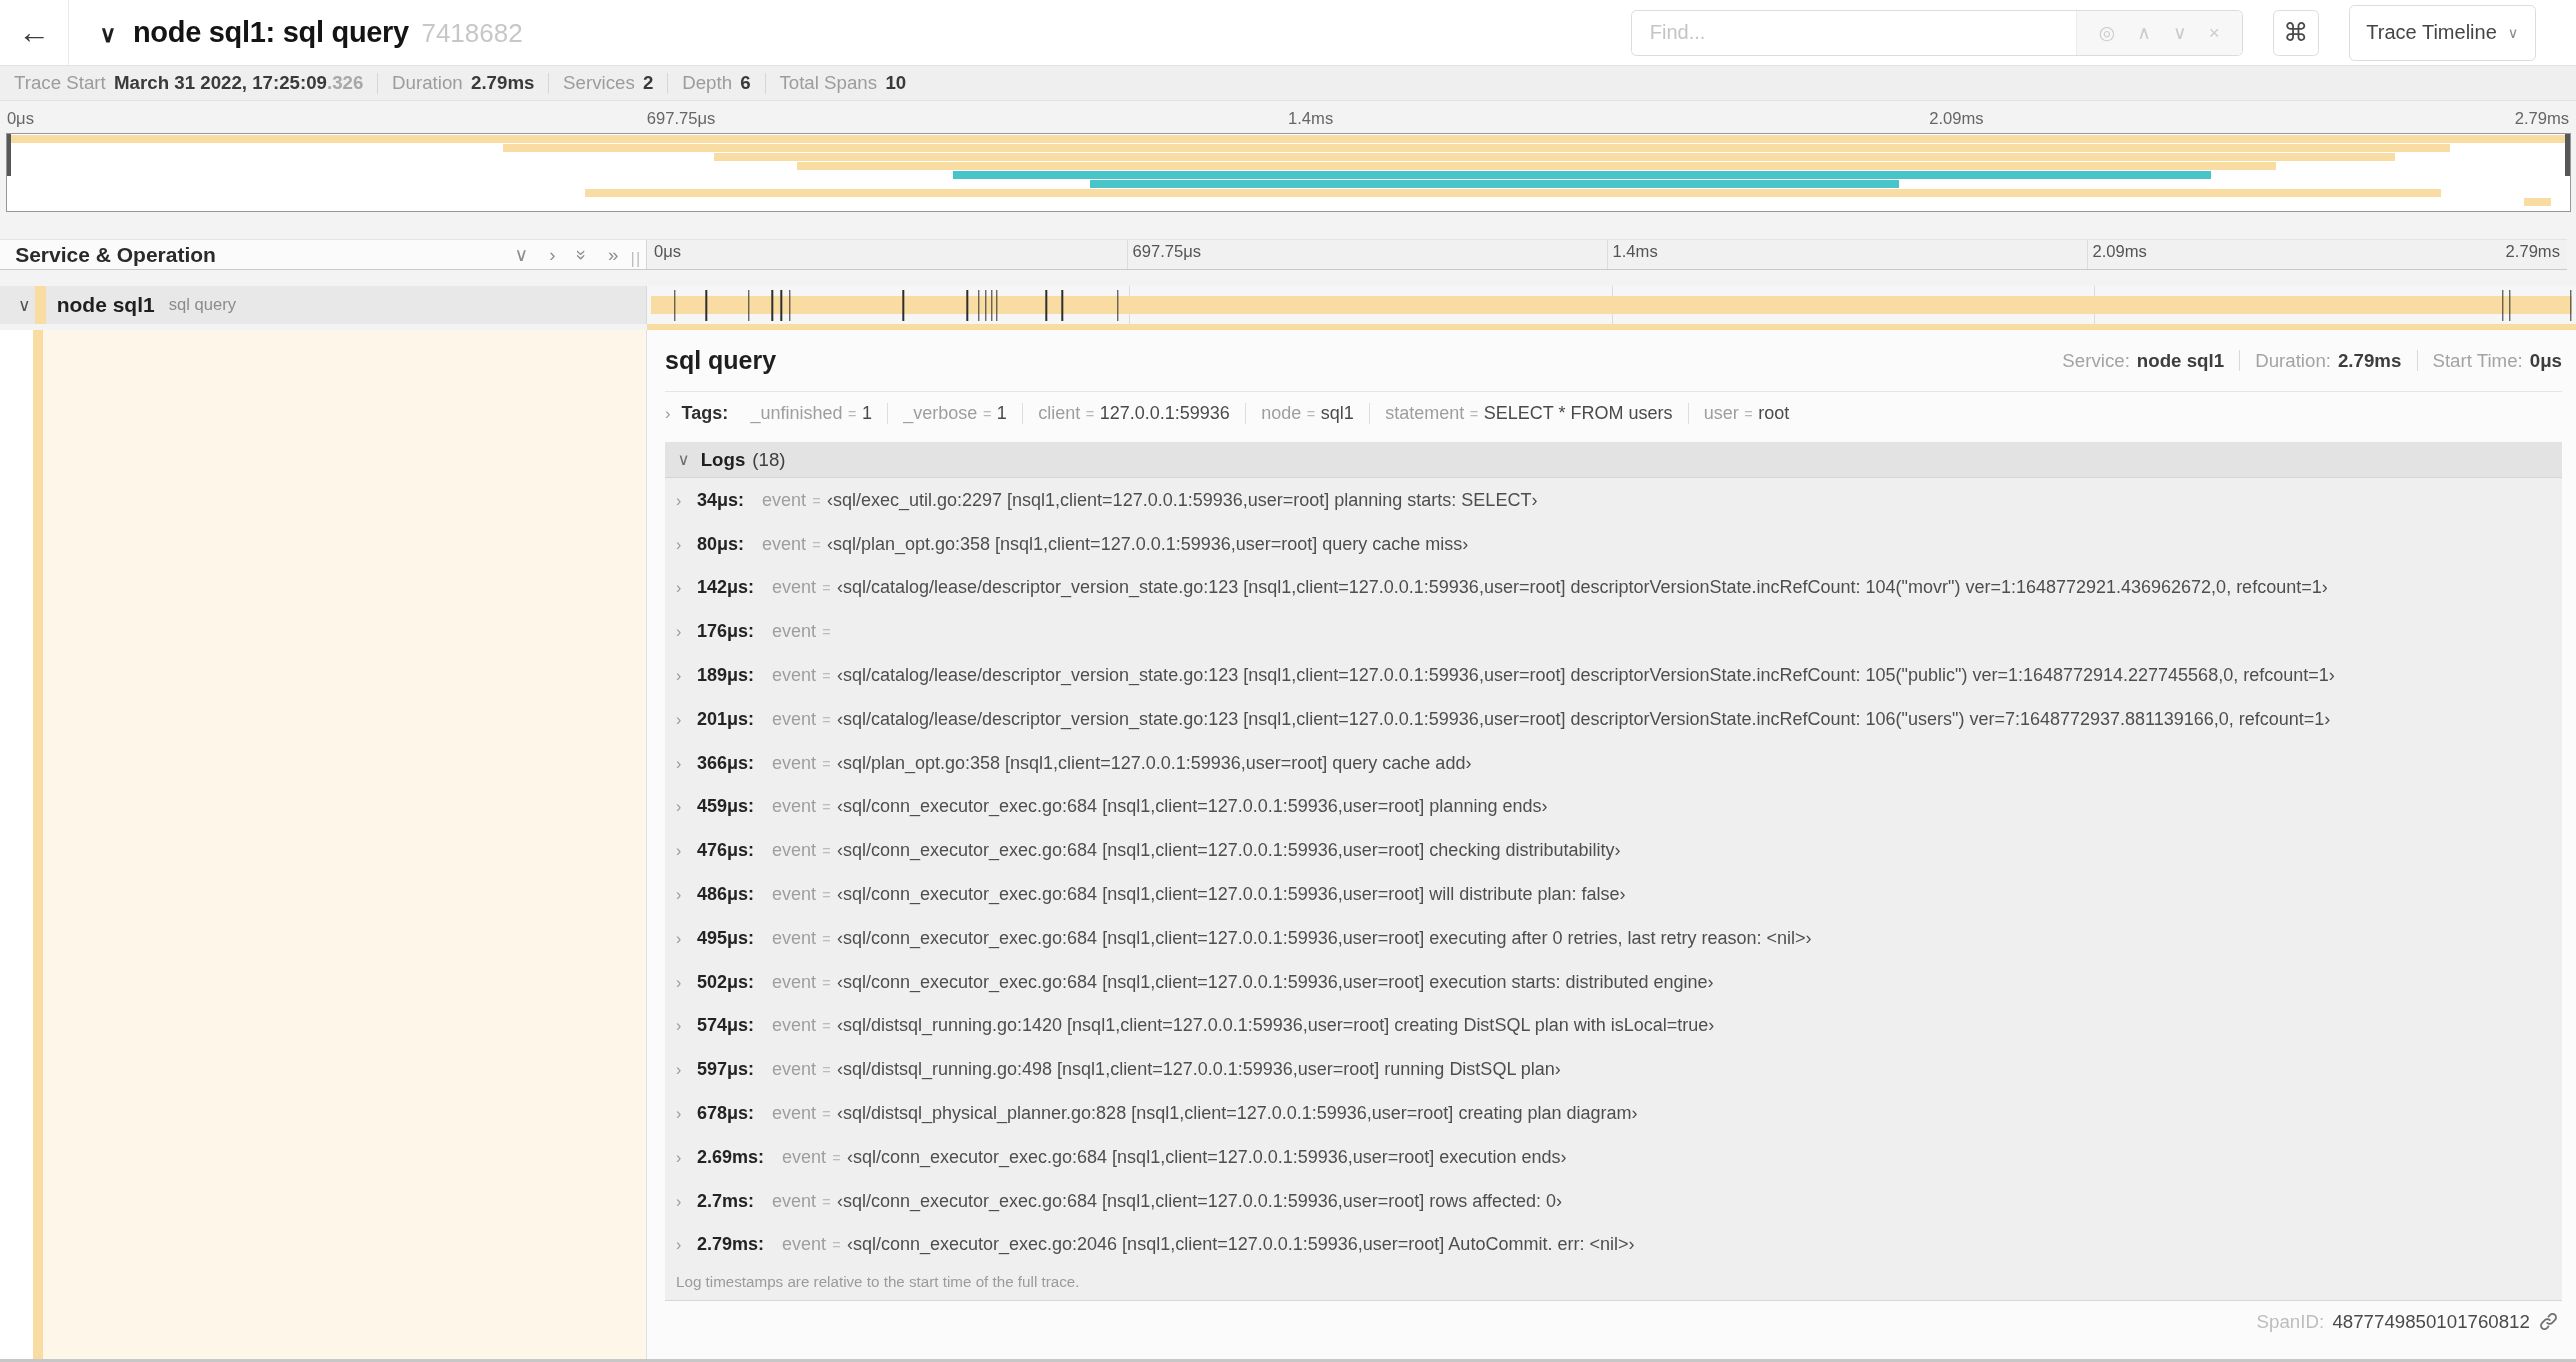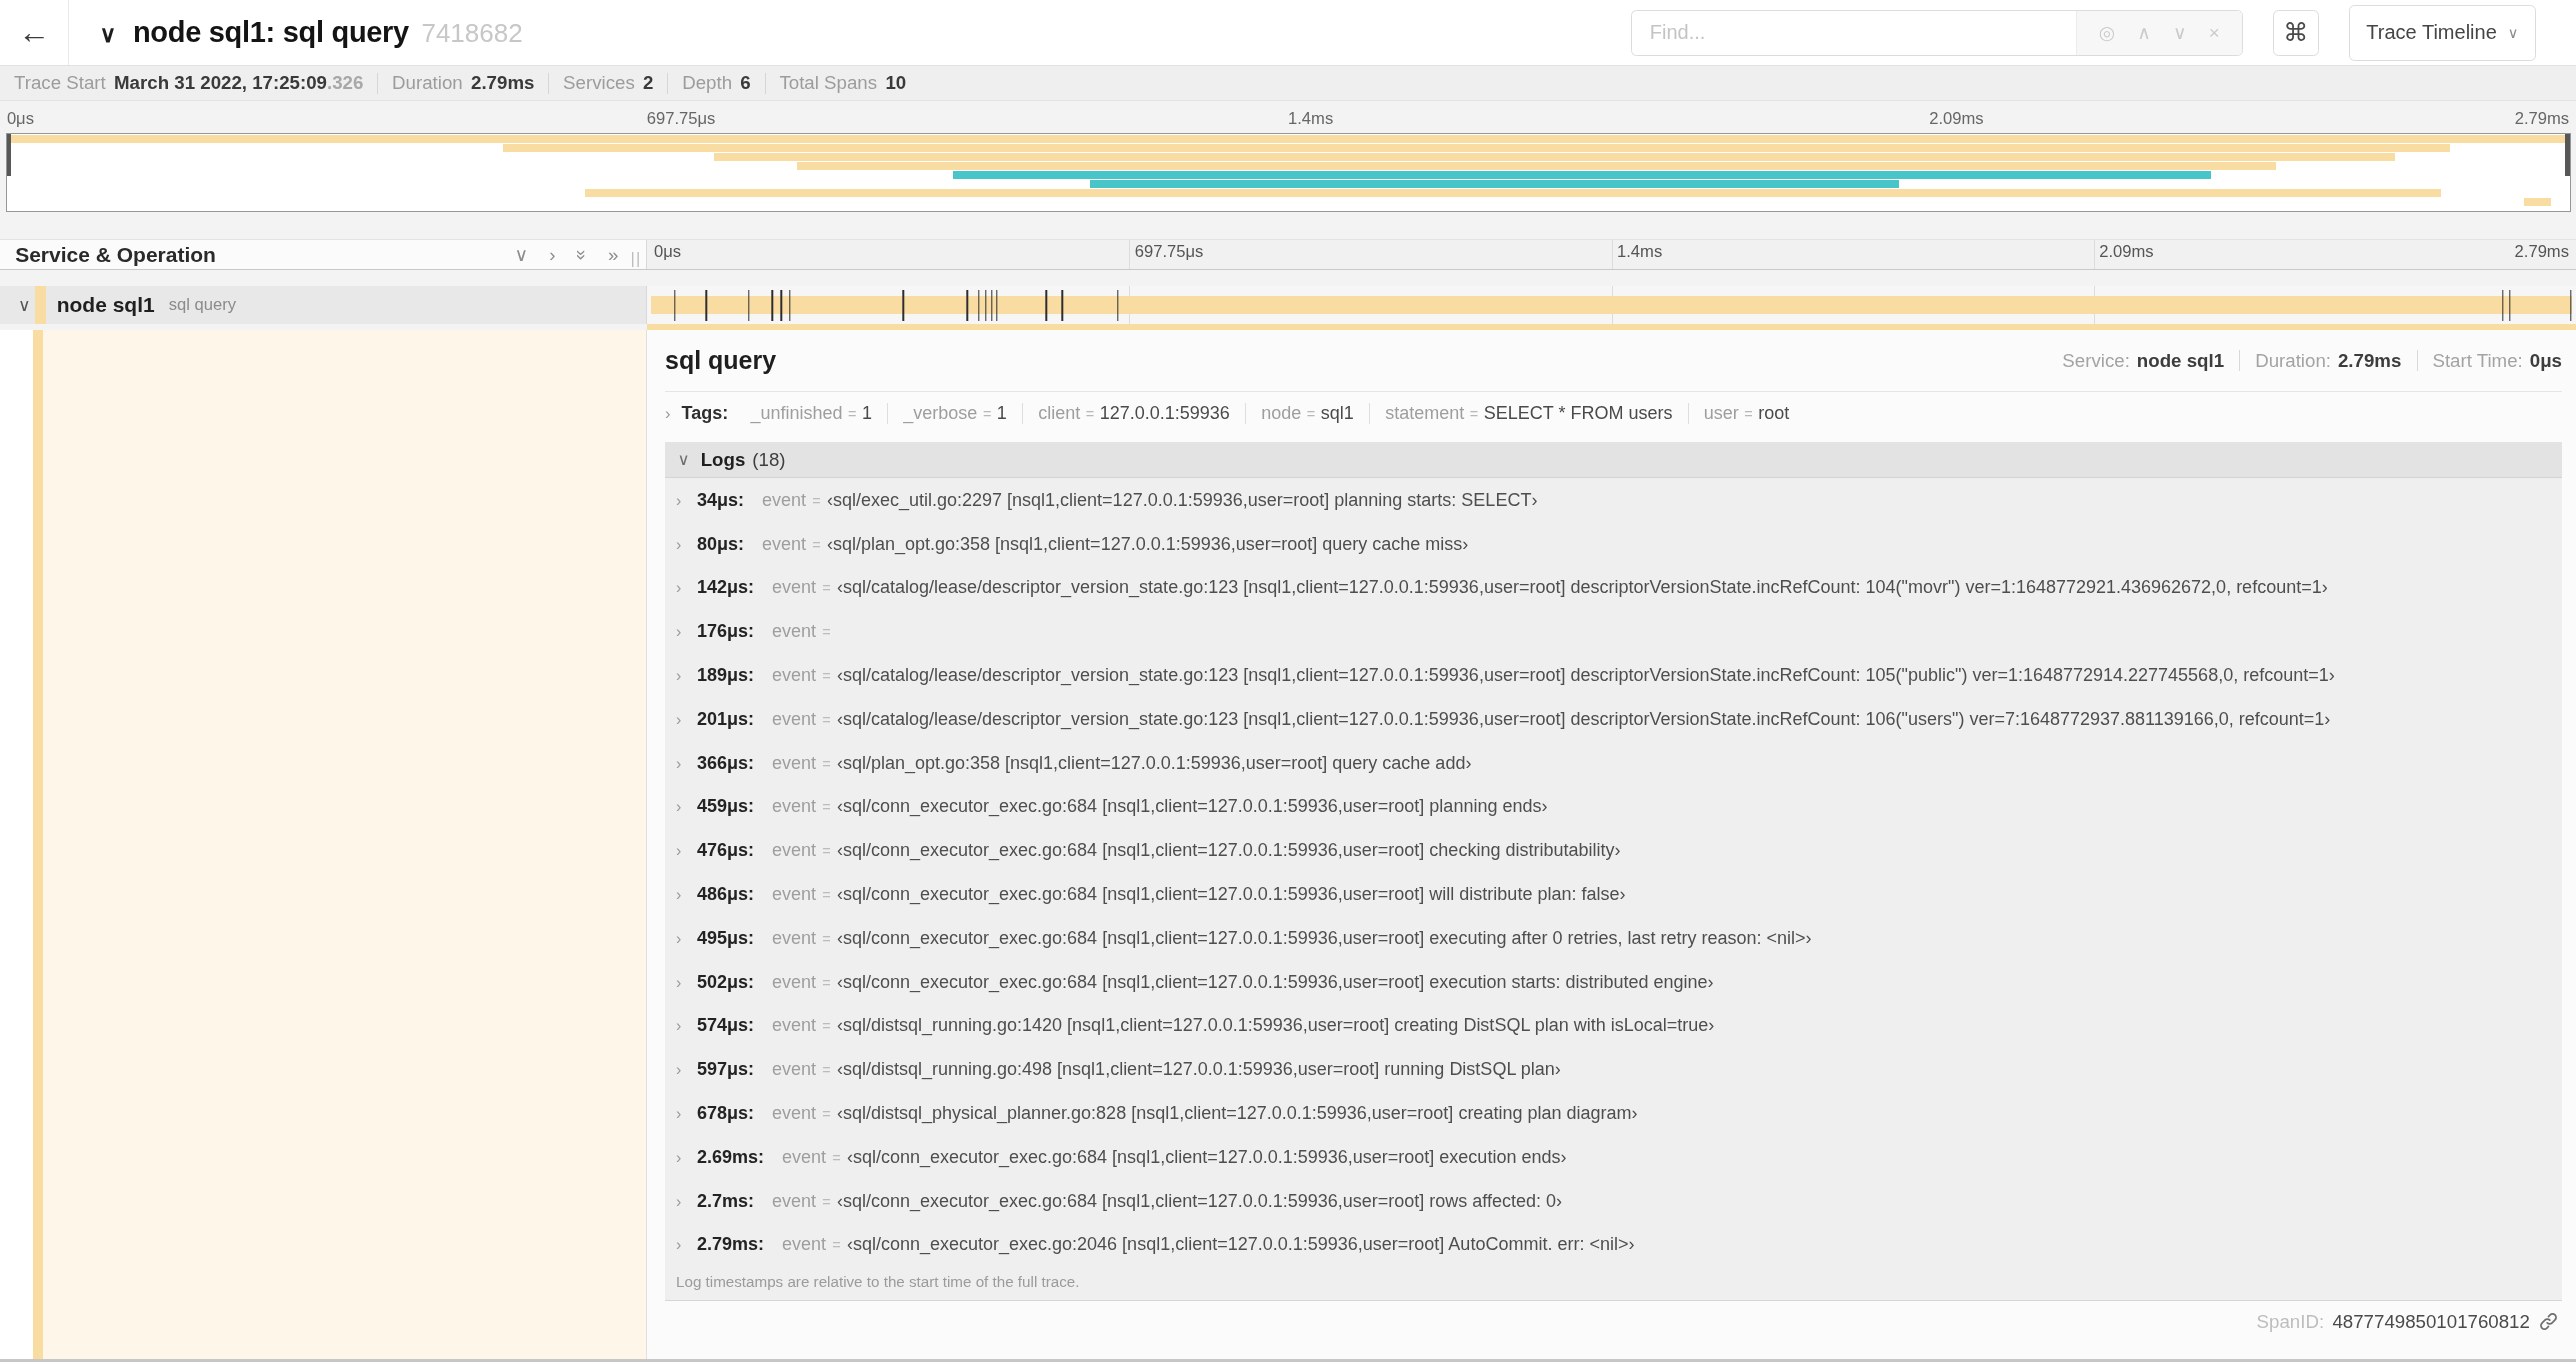--- a/index.html
+++ b/index.html
@@ -47,21 +47,21 @@
   .rt0 { left:1.4px; } .rt1 { left:25%; } .rt2 { left:50%; } .rt3 { left:75%; } .rt4 { right:1.4px; }
   
   .minimap { position:absolute; top:133px; left:5.5px; right:5.5px; height:79px; background:#fff;
              border:1.4px solid #979797; cursor:crosshair; }
   .mm-rows { position:absolute; left:0; right:0; top:1.4px; bottom:1.4px; }
   .mm-row { height:7.6px; margin-bottom:1.4px; position:relative; }
   .mm-bar { position:absolute; top:0; height:100%; }
   .mm-handle { position:absolute; top:0; width:4.2px; height:42px; background:#575757; z-index:2; }
   .mm-handle.l { left:0; } .mm-handle.r { right:0; }
   
-  .gridheader { position:absolute; top:239px; left:0; right:0; height:31px; display:flex;
+  .gridheader { position:absolute; top:239px; left:0; right:9px; height:31px; display:flex;
                 border-top:0.7px solid #e3e3e3; border-bottom:1.4px solid #c9c9c9; }
   .gh-left { width:647px; background:#fbfbfb; border-right:1.4px solid #d8d8d8; display:flex;
              align-items:center; padding:0 9.7px 0 15.2px; position:relative; }
   .gh-title { font-size:21px; font-weight:700; color:#2a2a2a; }
   .gh-icons { margin-left:auto; display:flex; gap:21px; color:#8d8d8d; font-size:18.7px; margin-right:18px; }
   .gh-icons span { cursor:pointer; }
   .rot90 { display:inline-block; transform:rotate(90deg); }
   .gh-resizer { position:absolute; right:4.2px; top:50%; transform:translateY(-30%); color:#bdbdbd;
                 font-size:16.6px; letter-spacing:1.4px; cursor:col-resize; }
   .gh-right { flex:1; background:#f1f1f1; position:relative; font-size:16.6px; color:#555; }

